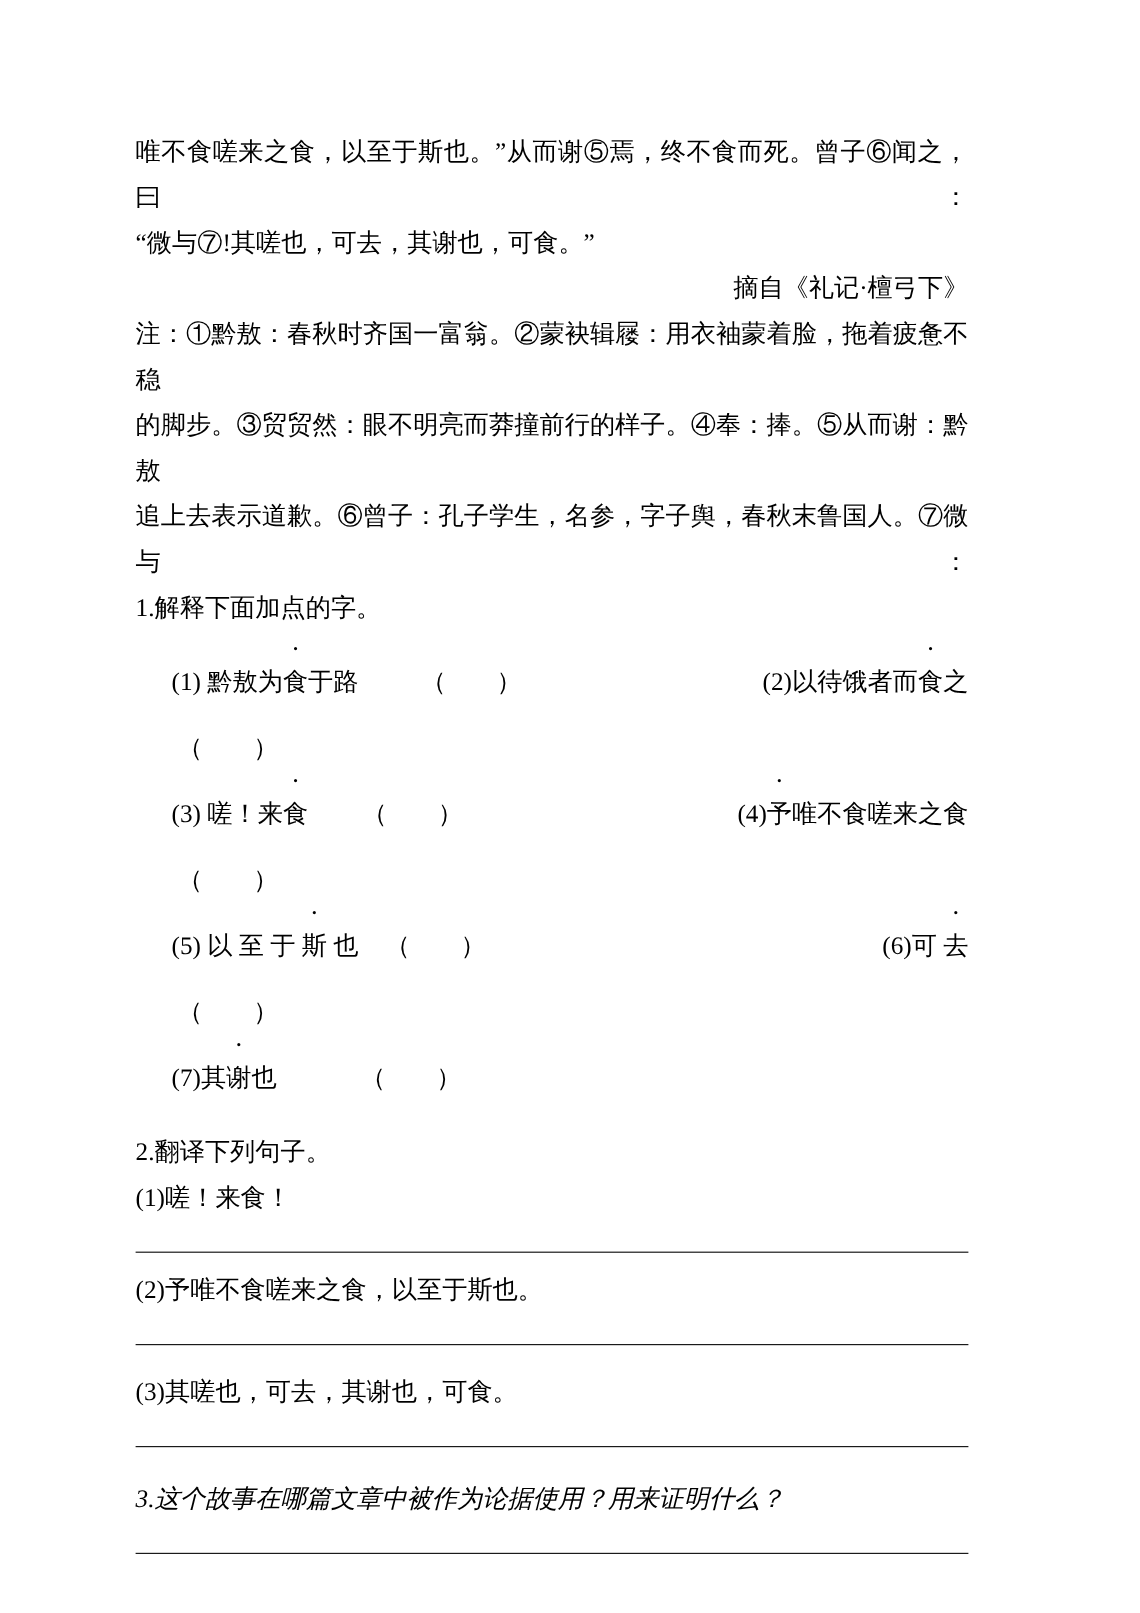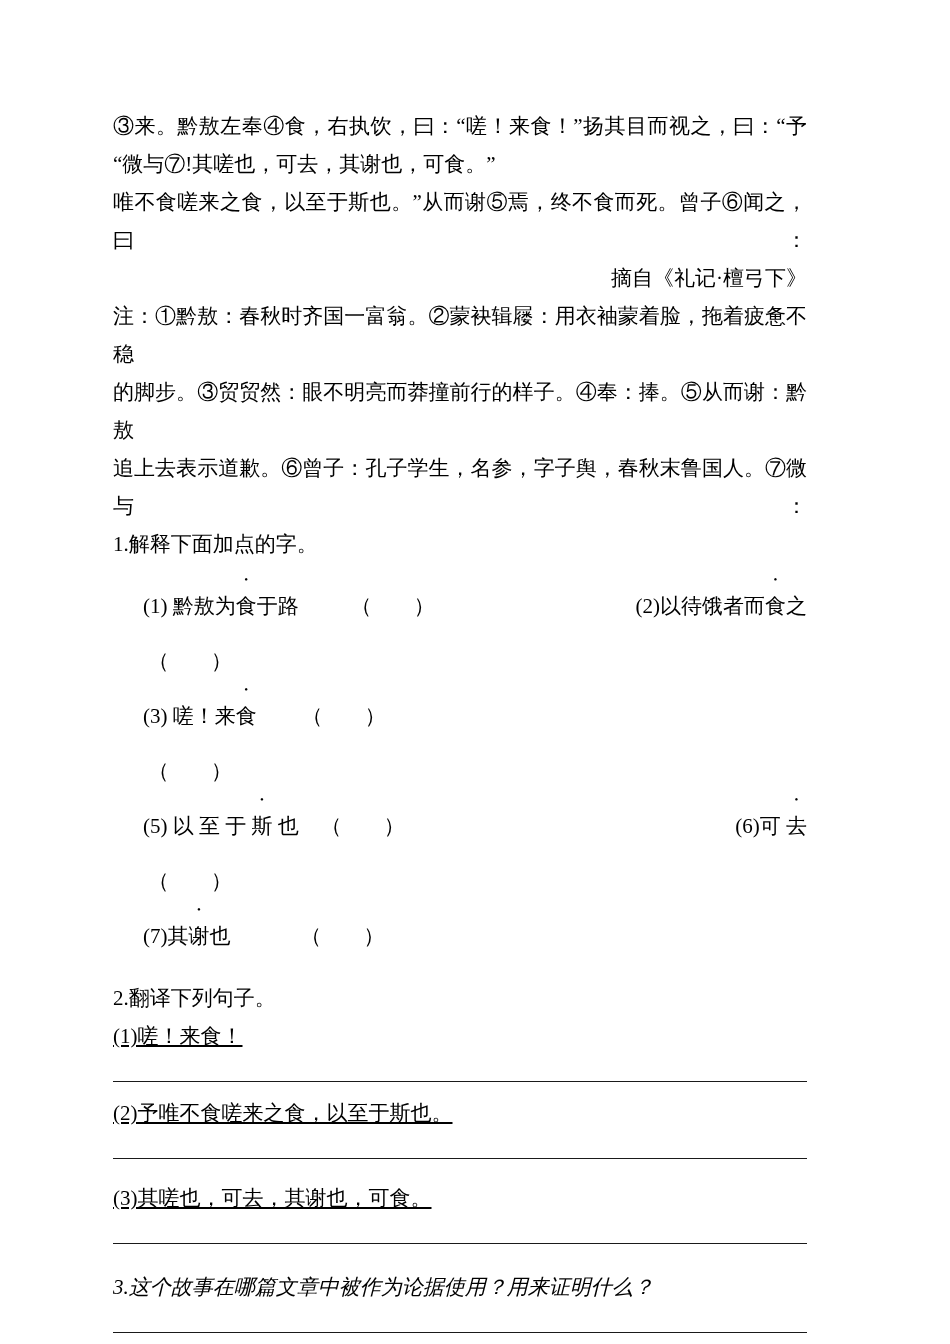--- a/index.html
+++ b/index.html
@@ -71,60 +71,60 @@
     content: "•";
     position: absolute;
     left: 50%;
     top: -13px;
     transform: translateX(-50%);
     font-size: 11px;
     line-height: 1;
     color: #000;
   }
   .q2-title { line-height: 38px; margin-top: 24px; }
-  .q2-item  { line-height: 38px; text-decoration: underline; }
+  .q2-item  { line-height: 38px; }
   .q2-item.m12 { margin-top: 12px; }
   .q2-item.m20 { margin-top: 20px; }
   .q3-line { line-height: 38px; margin-top: 24px; font-style: italic; }
   .ans-line {
     height: 26px;
     border-bottom: 1px solid #1a1a1a;
     width: 100%;
   }
 </style>
 </head>
 <body>
 
 <div class="page">
   <div class="content">
 
     <div class="passage">
-      <div class="tline fill">③来。黔敖左奉④食，右执饮，曰：“嗟！来食！”扬其目而视之，曰：“予</div>
+      <div class="tline fill">唯不食嗟来之食，以至于斯也。”从而谢⑤焉，终不食而死。曾子⑥闻之，曰：</div>
       <div class="tline">“微与⑦!其嗟也，可去，其谢也，可食。”</div>
-      <div class="tline fill">唯不食嗟来之食，以至于斯也。”从而谢⑤焉，终不食而死。曾子⑥闻之，曰：</div>
     </div>
 
     <div class="source-line">摘自《礼记·檀弓下》</div>
 
     <div class="notes">
       <div class="tline fill">注：①黔敖：春秋时齐国一富翁。②蒙袂辑屦：用衣袖蒙着脸，拖着疲惫不稳</div>
       <div class="tline fill">的脚步。③贸贸然：眼不明亮而莽撞前行的样子。④奉：捧。⑤从而谢：黔敖</div>
       <div class="tline fill">追上去表示道歉。⑥曾子：孔子学生，名参，字子舆，春秋末鲁国人。⑦微与：</div>
     </div>
 
     <div class="q-title">1.解释下面加点的字。</div>
 
     <div class="q1-row first">
       <span class="q1-left"><span>(1) </span><span>黔敖为</span><span class="em">食</span><span>于路</span><span class="gap-a">（　　）</span></span>
       <span class="q1-right"><span>(2)</span><span>以待饿者而</span><span class="em">食</span><span>之</span></span>
     </div>
     <div class="paren-row"><span>（　　）</span></div>
 
     <div class="q1-row">
       <span class="q1-left"><span>(3) </span><span>嗟！来</span><span class="em">食</span><span></span><span class="gap-b">（　　）</span></span>
+      <span class="q1-right"><span>(4)</span><span></span><span class="em">予</span><span>唯不食嗟来之食</span></span>
     </div>
     <div class="paren-row"><span>（　　）</span></div>
 
     <div class="q1-row">
       <span class="q1-left"><span>(5) </span><span>以 至 于 </span><span class="em">斯</span><span> 也</span><span class="gap-c">（　　）</span></span>
       <span class="q1-right"><span>(6)</span><span>可 </span><span class="em">去</span><span></span></span>
     </div>
     <div class="paren-row"><span>（　　）</span></div>
 
     <div class="q1-row last">

